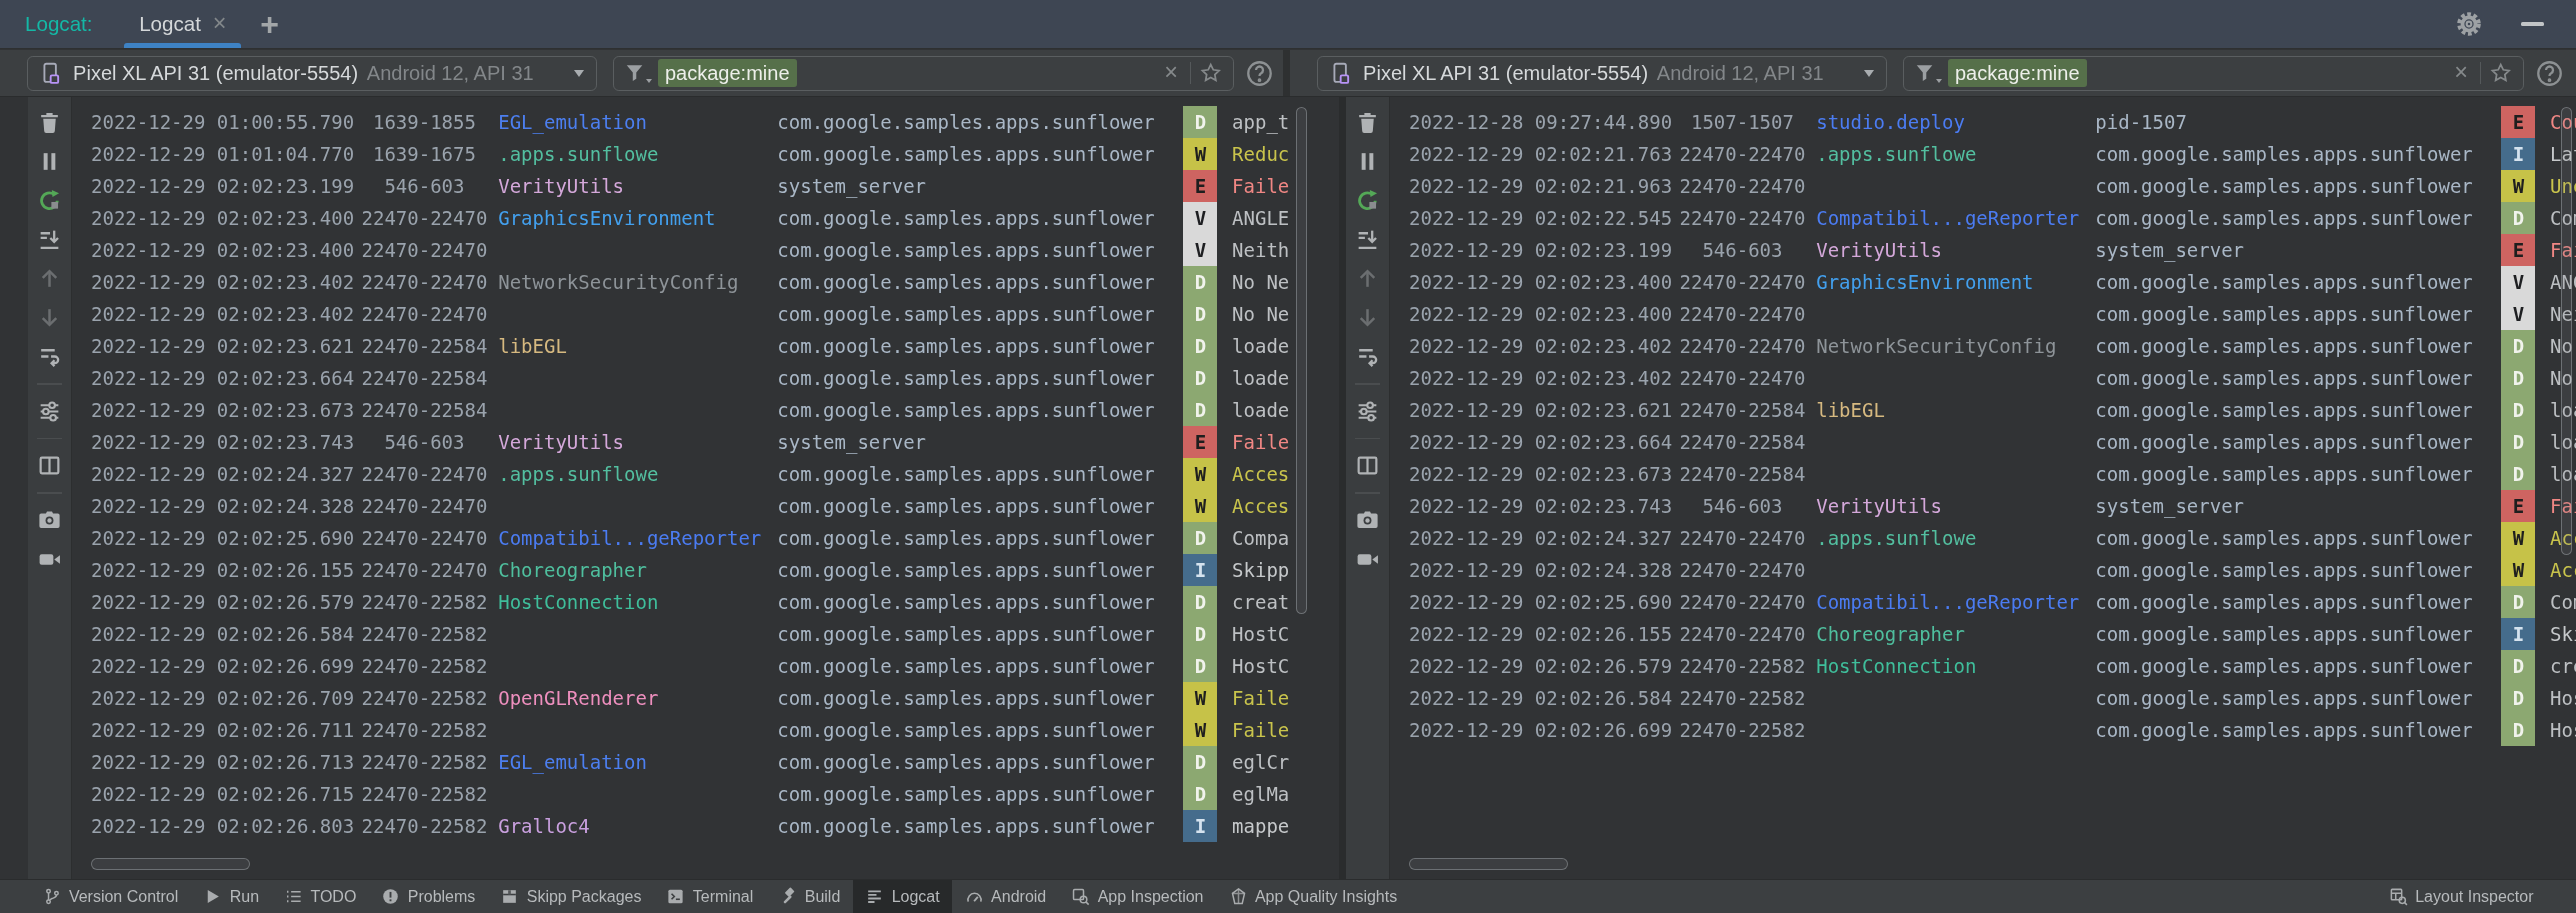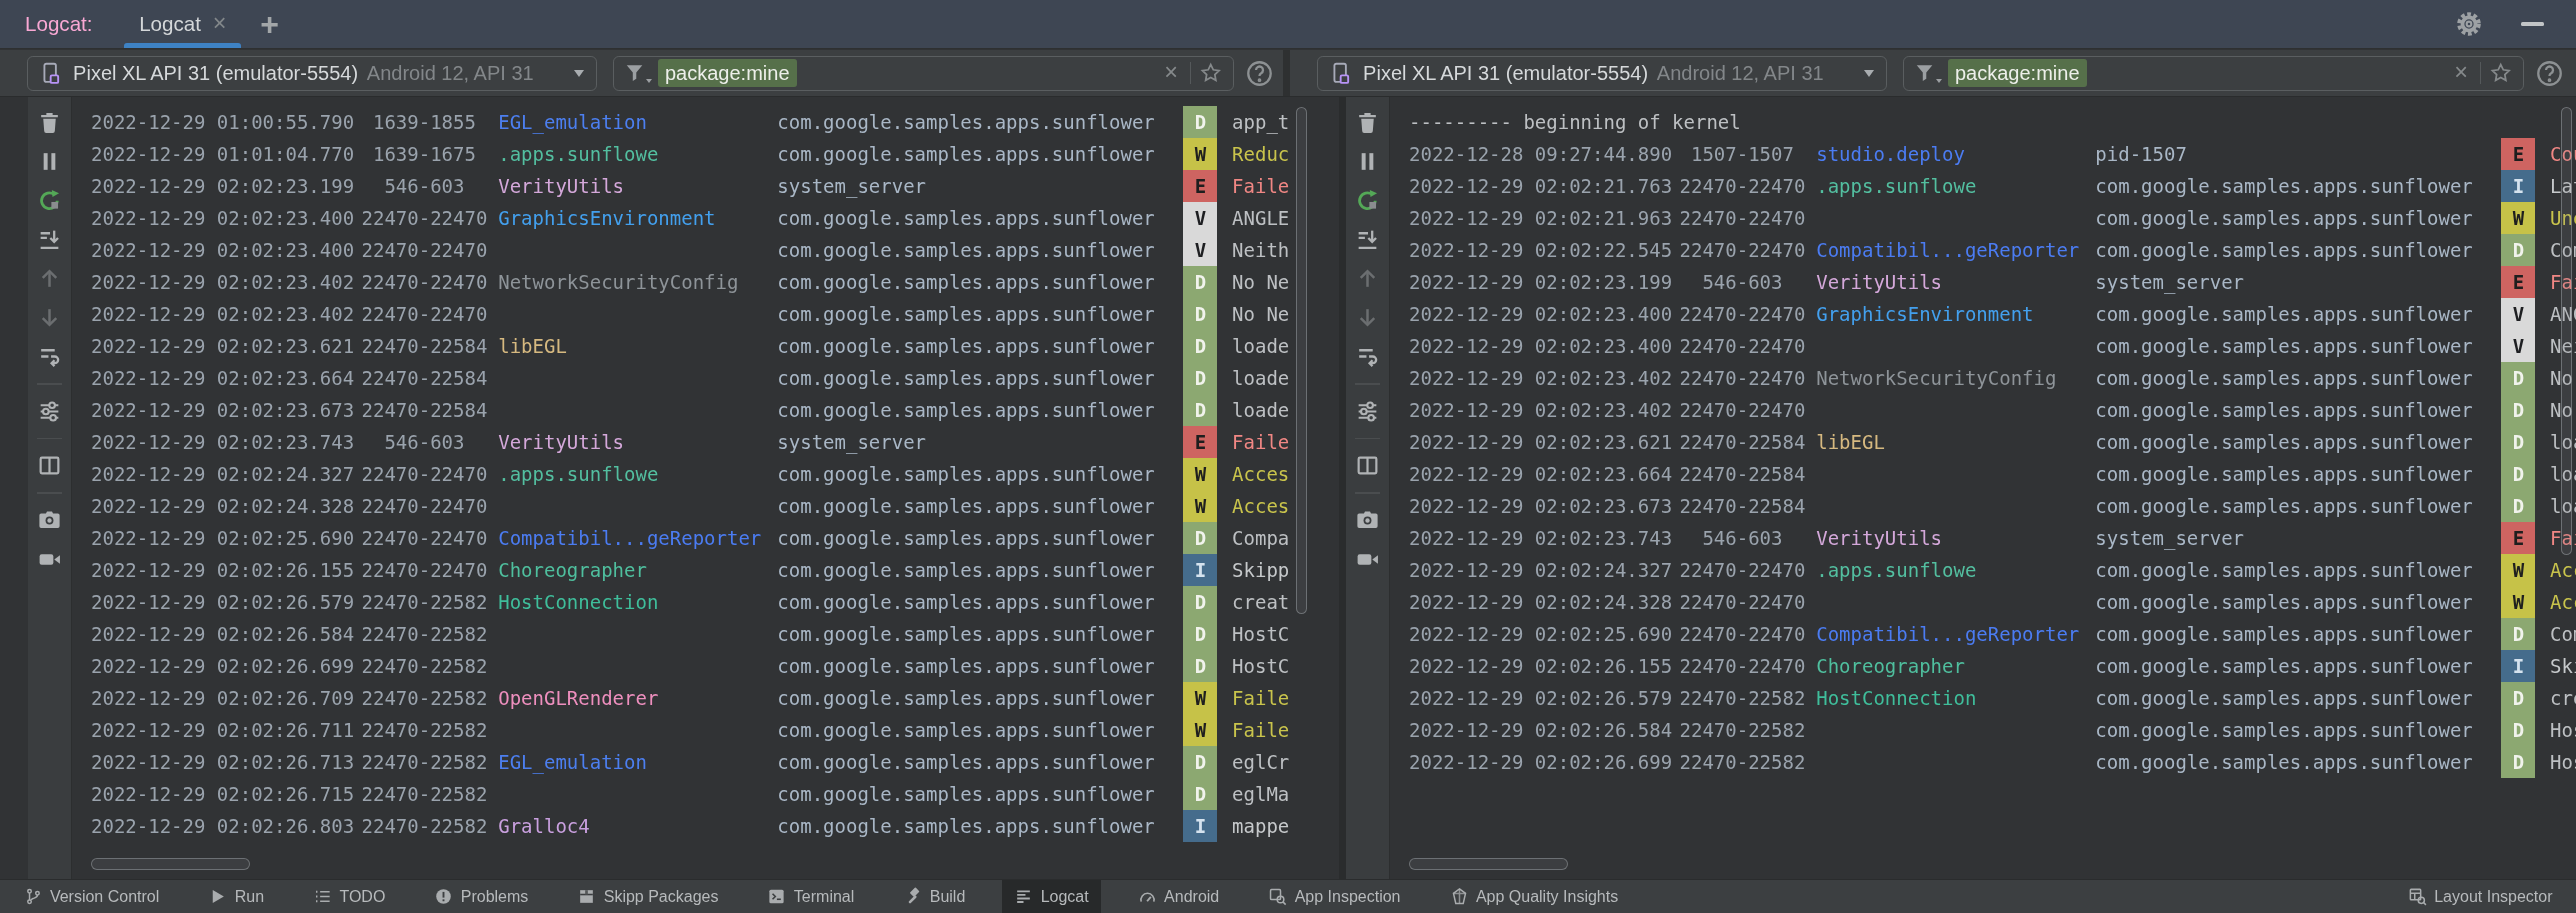--- a/index.html
+++ b/index.html
@@ -2,21 +2,21 @@
 <html style="font-size:11.8px"><head>
 <meta charset="utf-8">
 <style>
   html,body{margin:0;padding:0;background:#2B2D30;}
   .app{position:relative;width:2576px;height:913px;background:#313335;overflow:hidden;
        font-family:"Liberation Sans","DejaVu Sans",sans-serif;-webkit-font-smoothing:antialiased;}
 
   
   .tabbar{position:absolute;left:0;top:0;right:0;height:49px;background:#3E4653;
           border-bottom:1.5px solid #2E3031;display:flex;align-items:center;padding-left:25px;box-sizing:border-box;}
-  .tabbar-label{color:#f9a8d4;font-size:20.6px;margin-right:29px;}
+  .tabbar-label{color:#14b8a6;font-size:20.6px;margin-right:29px;}
   .tab{position:relative;height:100%;display:flex;align-items:center;gap:11.8px;padding:0 17.6px;}
   .tab-title{color:#D4D7D9;font-size:20.6px;}
   .tab-close{color:#82878A;font-size:23.5px;line-height:1;}
   .tab-underline{position:absolute;left:2.9px;right:2.9px;bottom:0;height:5.1px;border-radius:2.9px 2.9px 0 0;}
   .tab-add{margin-left:16px;color:#A2A6A8;font-size:32px;font-weight:bold;line-height:1;}
   .tabbar-right{margin-left:auto;display:flex;align-items:center;gap:38px;margin-right:32px;}
   .gear-wrap{width:28px;height:28px;color:#9DA1A4;}
   .minimize{width:23.5px;height:3.7px;background:#C2C5C7;border-radius:1.5px;}
 
   
@@ -71,21 +71,21 @@
 
   .hscroll{position:absolute;left:63px;bottom:8.8px;width:159px;height:11.8px;border-radius:6.6px;
            background:rgba(125,129,133,0.15);border:1.5px solid rgba(150,155,158,0.55);box-sizing:border-box;}
   .vscroll{position:absolute;right:3.7px;top:10.3px;width:11.8px;border-radius:6.6px;
            background:rgba(125,129,133,0.15);border:1.5px solid rgba(150,155,158,0.55);box-sizing:border-box;}
   .vscroll.tall{height:507px;}
   .vscroll.mid{height:448px;}
 
   
   .statusbar{position:absolute;left:0;bottom:0;right:0;height:34px;background:#3C3F41;border-top:1.5px solid #2A2C2D;
-             display:flex;align-items:stretch;padding:0 11px;box-sizing:border-box;font-size:16px;color:#B7BABC;gap:24px;}
+             display:flex;align-items:stretch;padding:0 30px;box-sizing:border-box;font-size:16px;color:#B7BABC;}
   .sb-item{display:flex;align-items:center;gap:7.4px;padding:0 12.5px;white-space:nowrap;}
   .sb-item.active{background:#27292A;}
   .sb-item .icon-svg{width:19px;height:19px;color:#A9ACAE;display:block;}
   .sb-spacer{flex:1;}
 </style>
 </head>
 <body>
 
 <div class="app">
 
@@ -389,21 +389,20 @@
           <div class="icon-btn">
             <span class="icon-svg">
               <svg viewBox="0 0 24 24">
                 <rect x="2.5" y="7" width="13.2" height="10" rx="2" fill="currentColor"></rect>
                 <path fill="currentColor" d="M16.6 12l5.4-4v8z"></path>
               </svg>
             </span>
           </div>
         </div>
       <div class="logview">
-          <div class="row"><span class="sep-msg">--------- beginning of kernel</span></div>
           <div class="row"><span class="c-time" style="color: rgb(154, 163, 173);">2022-12-28 09:27:44.890</span><span class="c-pid" style="color: rgb(154, 163, 173);">1507-1507</span><span class="c-gap"></span><span class="c-tag" style="color: rgb(75, 124, 242);">studio.deploy</span><span class="c-pkg" style="color: rgb(169, 183, 198);">pid-1507</span><span class="c-badge" style="color: rgb(30, 30, 30); background: rgb(206, 100, 97);">E</span><span class="c-msg" style="color: rgb(240, 135, 132);">Could</span></div>
           <div class="row"><span class="c-time" style="color: rgb(154, 163, 173);">2022-12-29 02:02:21.763</span><span class="c-pid" style="color: rgb(154, 163, 173);">22470-22470</span><span class="c-gap"></span><span class="c-tag" style="color: rgb(83, 191, 160);">.apps.sunflowe</span><span class="c-pkg" style="color: rgb(169, 183, 198);">com.google.samples.apps.sunflower</span><span class="c-badge" style="color: rgb(213, 227, 239); background: rgb(69, 108, 140);">I</span><span class="c-msg" style="color: rgb(198, 201, 203);">Late-</span></div>
           <div class="row"><span class="c-time" style="color: rgb(154, 163, 173);">2022-12-29 02:02:21.963</span><span class="c-pid" style="color: rgb(154, 163, 173);">22470-22470</span><span class="c-gap"></span><span class="c-tag" style="color: rgb(189, 192, 195);"></span><span class="c-pkg" style="color: rgb(169, 183, 198);">com.google.samples.apps.sunflower</span><span class="c-badge" style="color: rgb(31, 31, 31); background: rgb(198, 194, 72);">W</span><span class="c-msg" style="color: rgb(201, 196, 76);">Unexp</span></div>
           <div class="row"><span class="c-time" style="color: rgb(154, 163, 173);">2022-12-29 02:02:22.545</span><span class="c-pid" style="color: rgb(154, 163, 173);">22470-22470</span><span class="c-gap"></span><span class="c-tag" style="color: rgb(75, 124, 242);">Compatibil...geReporter</span><span class="c-pkg" style="color: rgb(169, 183, 198);">com.google.samples.apps.sunflower</span><span class="c-badge" style="color: rgb(241, 243, 236); background: rgb(140, 168, 113);">D</span><span class="c-msg" style="color: rgb(189, 192, 195);">Compa</span></div>
           <div class="row"><span class="c-time" style="color: rgb(154, 163, 173);">2022-12-29 02:02:23.199</span><span class="c-pid" style="color: rgb(154, 163, 173);">546-603</span><span class="c-gap"></span><span class="c-tag" style="color: rgb(212, 168, 218);">VerityUtils</span><span class="c-pkg" style="color: rgb(169, 183, 198);">system_server</span><span class="c-badge" style="color: rgb(30, 30, 30); background: rgb(206, 100, 97);">E</span><span class="c-msg" style="color: rgb(240, 135, 132);">Faile</span></div>
           <div class="row"><span class="c-time" style="color: rgb(154, 163, 173);">2022-12-29 02:02:23.400</span><span class="c-pid" style="color: rgb(154, 163, 173);">22470-22470</span><span class="c-gap"></span><span class="c-tag" style="color: rgb(67, 160, 238);">GraphicsEnvironment</span><span class="c-pkg" style="color: rgb(169, 183, 198);">com.google.samples.apps.sunflower</span><span class="c-badge" style="color: rgb(30, 31, 34); background: rgb(217, 217, 217);">V</span><span class="c-msg" style="color: rgb(189, 192, 195);">ANGLE</span></div>
           <div class="row"><span class="c-time" style="color: rgb(154, 163, 173);">2022-12-29 02:02:23.400</span><span class="c-pid" style="color: rgb(154, 163, 173);">22470-22470</span><span class="c-gap"></span><span class="c-tag" style="color: rgb(189, 192, 195);"></span><span class="c-pkg" style="color: rgb(169, 183, 198);">com.google.samples.apps.sunflower</span><span class="c-badge" style="color: rgb(30, 31, 34); background: rgb(217, 217, 217);">V</span><span class="c-msg" style="color: rgb(189, 192, 195);">Neith</span></div>
           <div class="row"><span class="c-time" style="color: rgb(154, 163, 173);">2022-12-29 02:02:23.402</span><span class="c-pid" style="color: rgb(154, 163, 173);">22470-22470</span><span class="c-gap"></span><span class="c-tag" style="color: rgb(142, 148, 153);">NetworkSecurityConfig</span><span class="c-pkg" style="color: rgb(169, 183, 198);">com.google.samples.apps.sunflower</span><span class="c-badge" style="color: rgb(241, 243, 236); background: rgb(140, 168, 113);">D</span><span class="c-msg" style="color: rgb(189, 192, 195);">No Ne</span></div>
           <div class="row"><span class="c-time" style="color: rgb(154, 163, 173);">2022-12-29 02:02:23.402</span><span class="c-pid" style="color: rgb(154, 163, 173);">22470-22470</span><span class="c-gap"></span><span class="c-tag" style="color: rgb(189, 192, 195);"></span><span class="c-pkg" style="color: rgb(169, 183, 198);">com.google.samples.apps.sunflower</span><span class="c-badge" style="color: rgb(241, 243, 236); background: rgb(140, 168, 113);">D</span><span class="c-msg" style="color: rgb(189, 192, 195);">No Ne</span></div>
           <div class="row"><span class="c-time" style="color: rgb(154, 163, 173);">2022-12-29 02:02:23.621</span><span class="c-pid" style="color: rgb(154, 163, 173);">22470-22584</span><span class="c-gap"></span><span class="c-tag" style="color: rgb(214, 185, 128);">libEGL</span><span class="c-pkg" style="color: rgb(169, 183, 198);">com.google.samples.apps.sunflower</span><span class="c-badge" style="color: rgb(241, 243, 236); background: rgb(140, 168, 113);">D</span><span class="c-msg" style="color: rgb(189, 192, 195);">loade</span></div>

